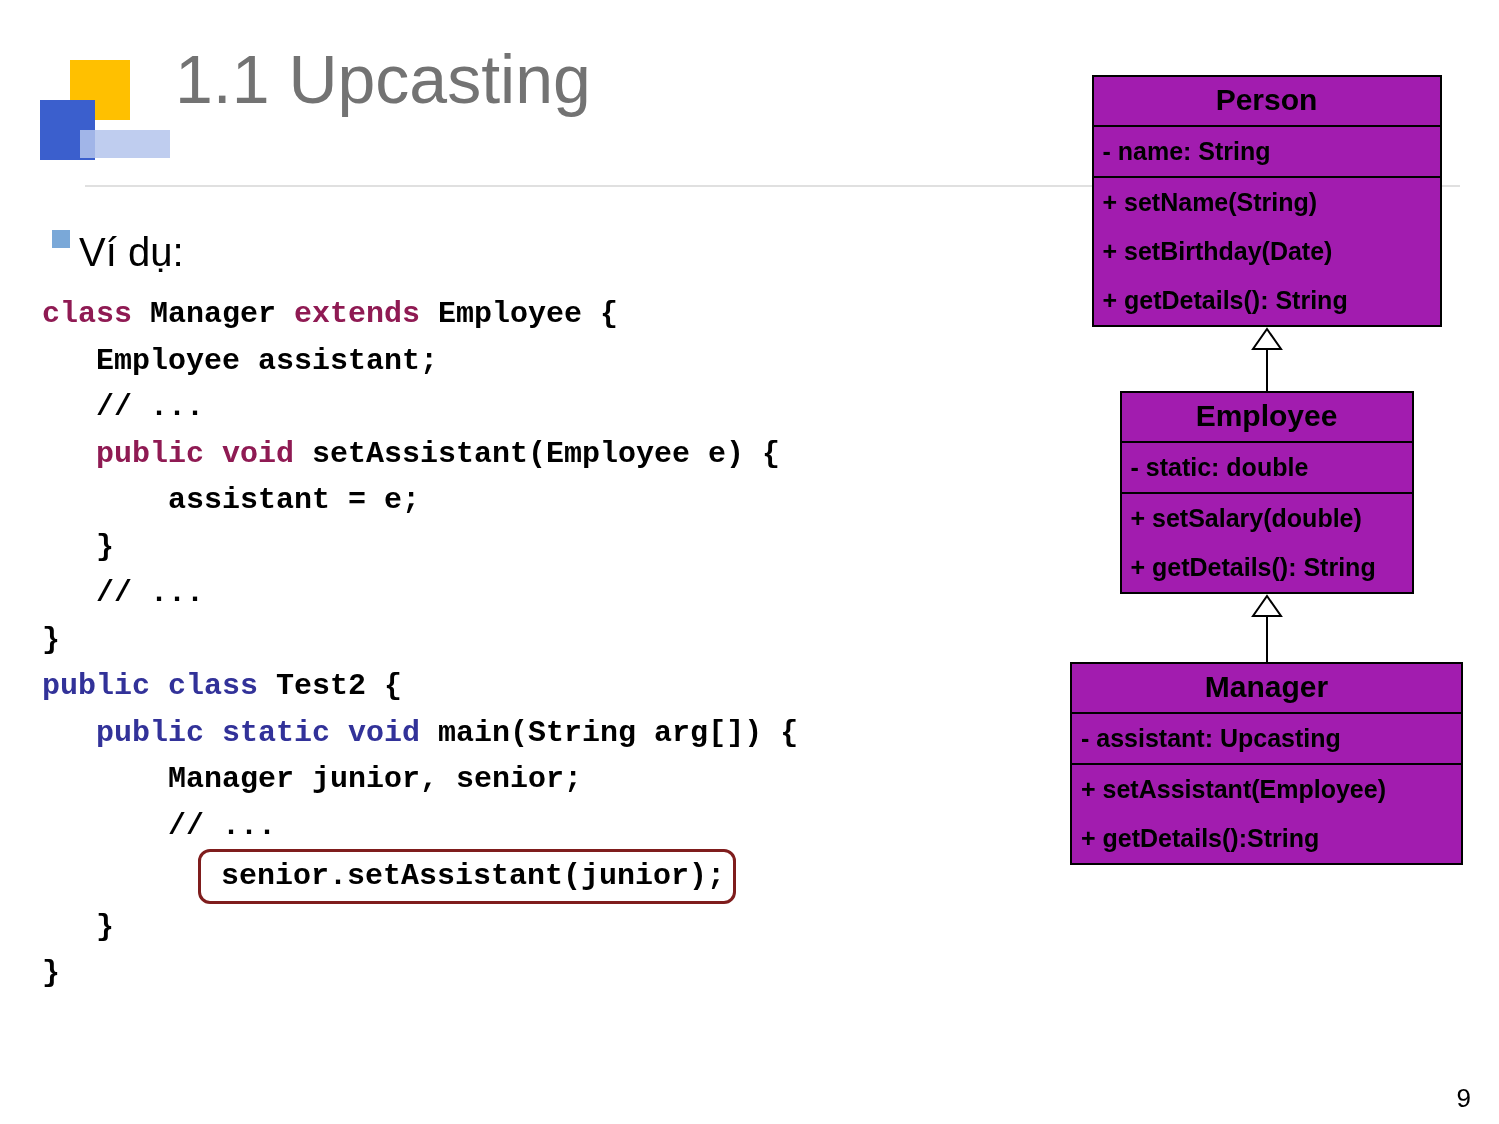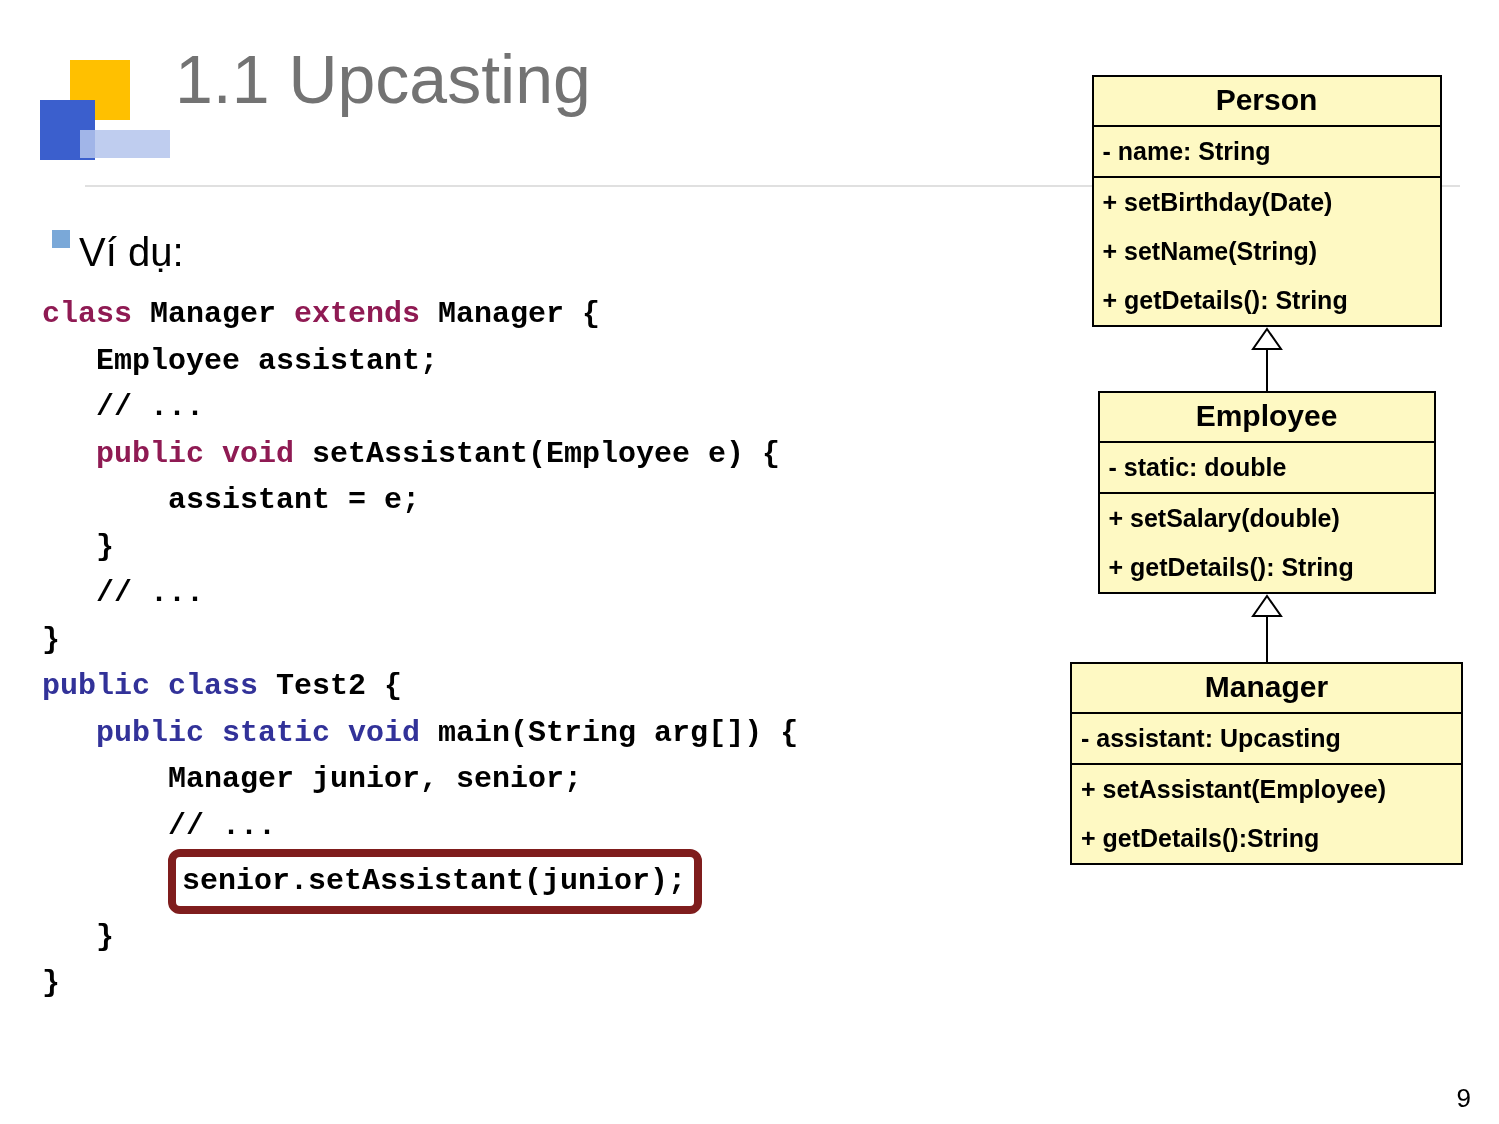--- a/index.html
+++ b/index.html
@@ -71,37 +71,38 @@
     font-weight: bold;
     line-height: 1.55;
     white-space: pre;
     color: #000;
   }
   .kw1 { color: #8f1a53; } 
   .kw2 { color: #323299; } 
   .plain { color: #000; }
   .highlight-box {
     display: inline-block;
-    border: 8px solid #7f1d1d;
+    border: 3px solid #7f1d1d;
     border-radius: 12px;
-    padding: 1px 8px 1px 6px;
+    padding: 1px 8px 1px 20px;
+    margin-left: 30px;
   }
   .uml-area {
     position: absolute;
     top: 75px;
     right: 36px;
     width: 393px;
   }
   .uml-class {
     border: 2px solid #000;
-    background: #fef9c3;
+    background: #a21caf;
     margin: 0 auto;
   }
   .uml-class.person { width: 350px; }
-  .uml-class.employee { width: 338px; margin-top: 0; }
+  .uml-class.employee { width: 294px; margin-top: 0; }
   .uml-class.manager { width: 393px; margin-top: 0; }
   .uml-name {
     text-align: center;
     font-weight: bold;
     font-size: 30px;
     padding: 6px 0 8px 0;
     border-bottom: 2px solid #000;
   }
   .uml-attr, .uml-method {
     font-weight: bold;
@@ -138,21 +139,21 @@
   <div class="title-text">1.1 Upcasting</div>
 </div>
 
 <div class="hr-line"></div>
 
 <div class="body-area">
   <div class="bullet-row">
     <div class="bullet-square"></div>
     <div class="bullet-text">Ví dụ:</div>
   </div>
-  <div class="code-block"><span class="kw1">class</span><span class="plain"> Manager </span><span class="kw1">extends</span><span class="plain"> Manager {</span>
+  <div class="code-block"><span class="kw1">class</span><span class="plain"> Manager </span><span class="kw1">extends</span><span class="plain"> Employee {</span>
 <span class="plain">   Employee assistant;</span>
 <span class="plain">   // ...</span>
 <span class="kw1">   public</span><span class="kw1"> void</span><span class="plain"> setAssistant(Employee e) {</span>
 <span class="plain">       assistant = e;</span>
 <span class="plain">   }</span>
 <span class="plain">   // ...</span>
 <span class="plain">}</span>
 <span class="kw2">public</span><span class="kw2"> class</span><span class="plain"> Test2 {</span>
 <span class="kw2">   public</span><span class="kw2"> static</span><span class="kw2"> void</span><span class="plain"> main(String arg[]) {</span>
 <span class="plain">       Manager junior, senior;</span>
@@ -161,22 +162,22 @@
 <span class="plain">   }</span>
 <span class="plain">}</span></div>
 </div>
 
 <div class="uml-area">
 
   <div class="uml-class person">
     <div class="uml-name">Person</div>
     <div class="uml-attr">- name: String</div>
     <div class="uml-sep"></div>
+    <div class="uml-method">+ setName(String)</div>
     <div class="uml-method">+ setBirthday(Date)</div>
-    <div class="uml-method">+ setName(String)</div>
     <div class="uml-method">+ getDetails(): String</div>
   </div>
 
   <div class="uml-arrow">
     <svg width="40" height="64" viewBox="0 0 40 64">
       <polygon points="20,2 34,22 6,22" fill="#fff" stroke="#000" stroke-width="2"></polygon>
       <line x1="20" y1="22" x2="20" y2="64" stroke="#000" stroke-width="2"></line>
     </svg>
   </div>
 

